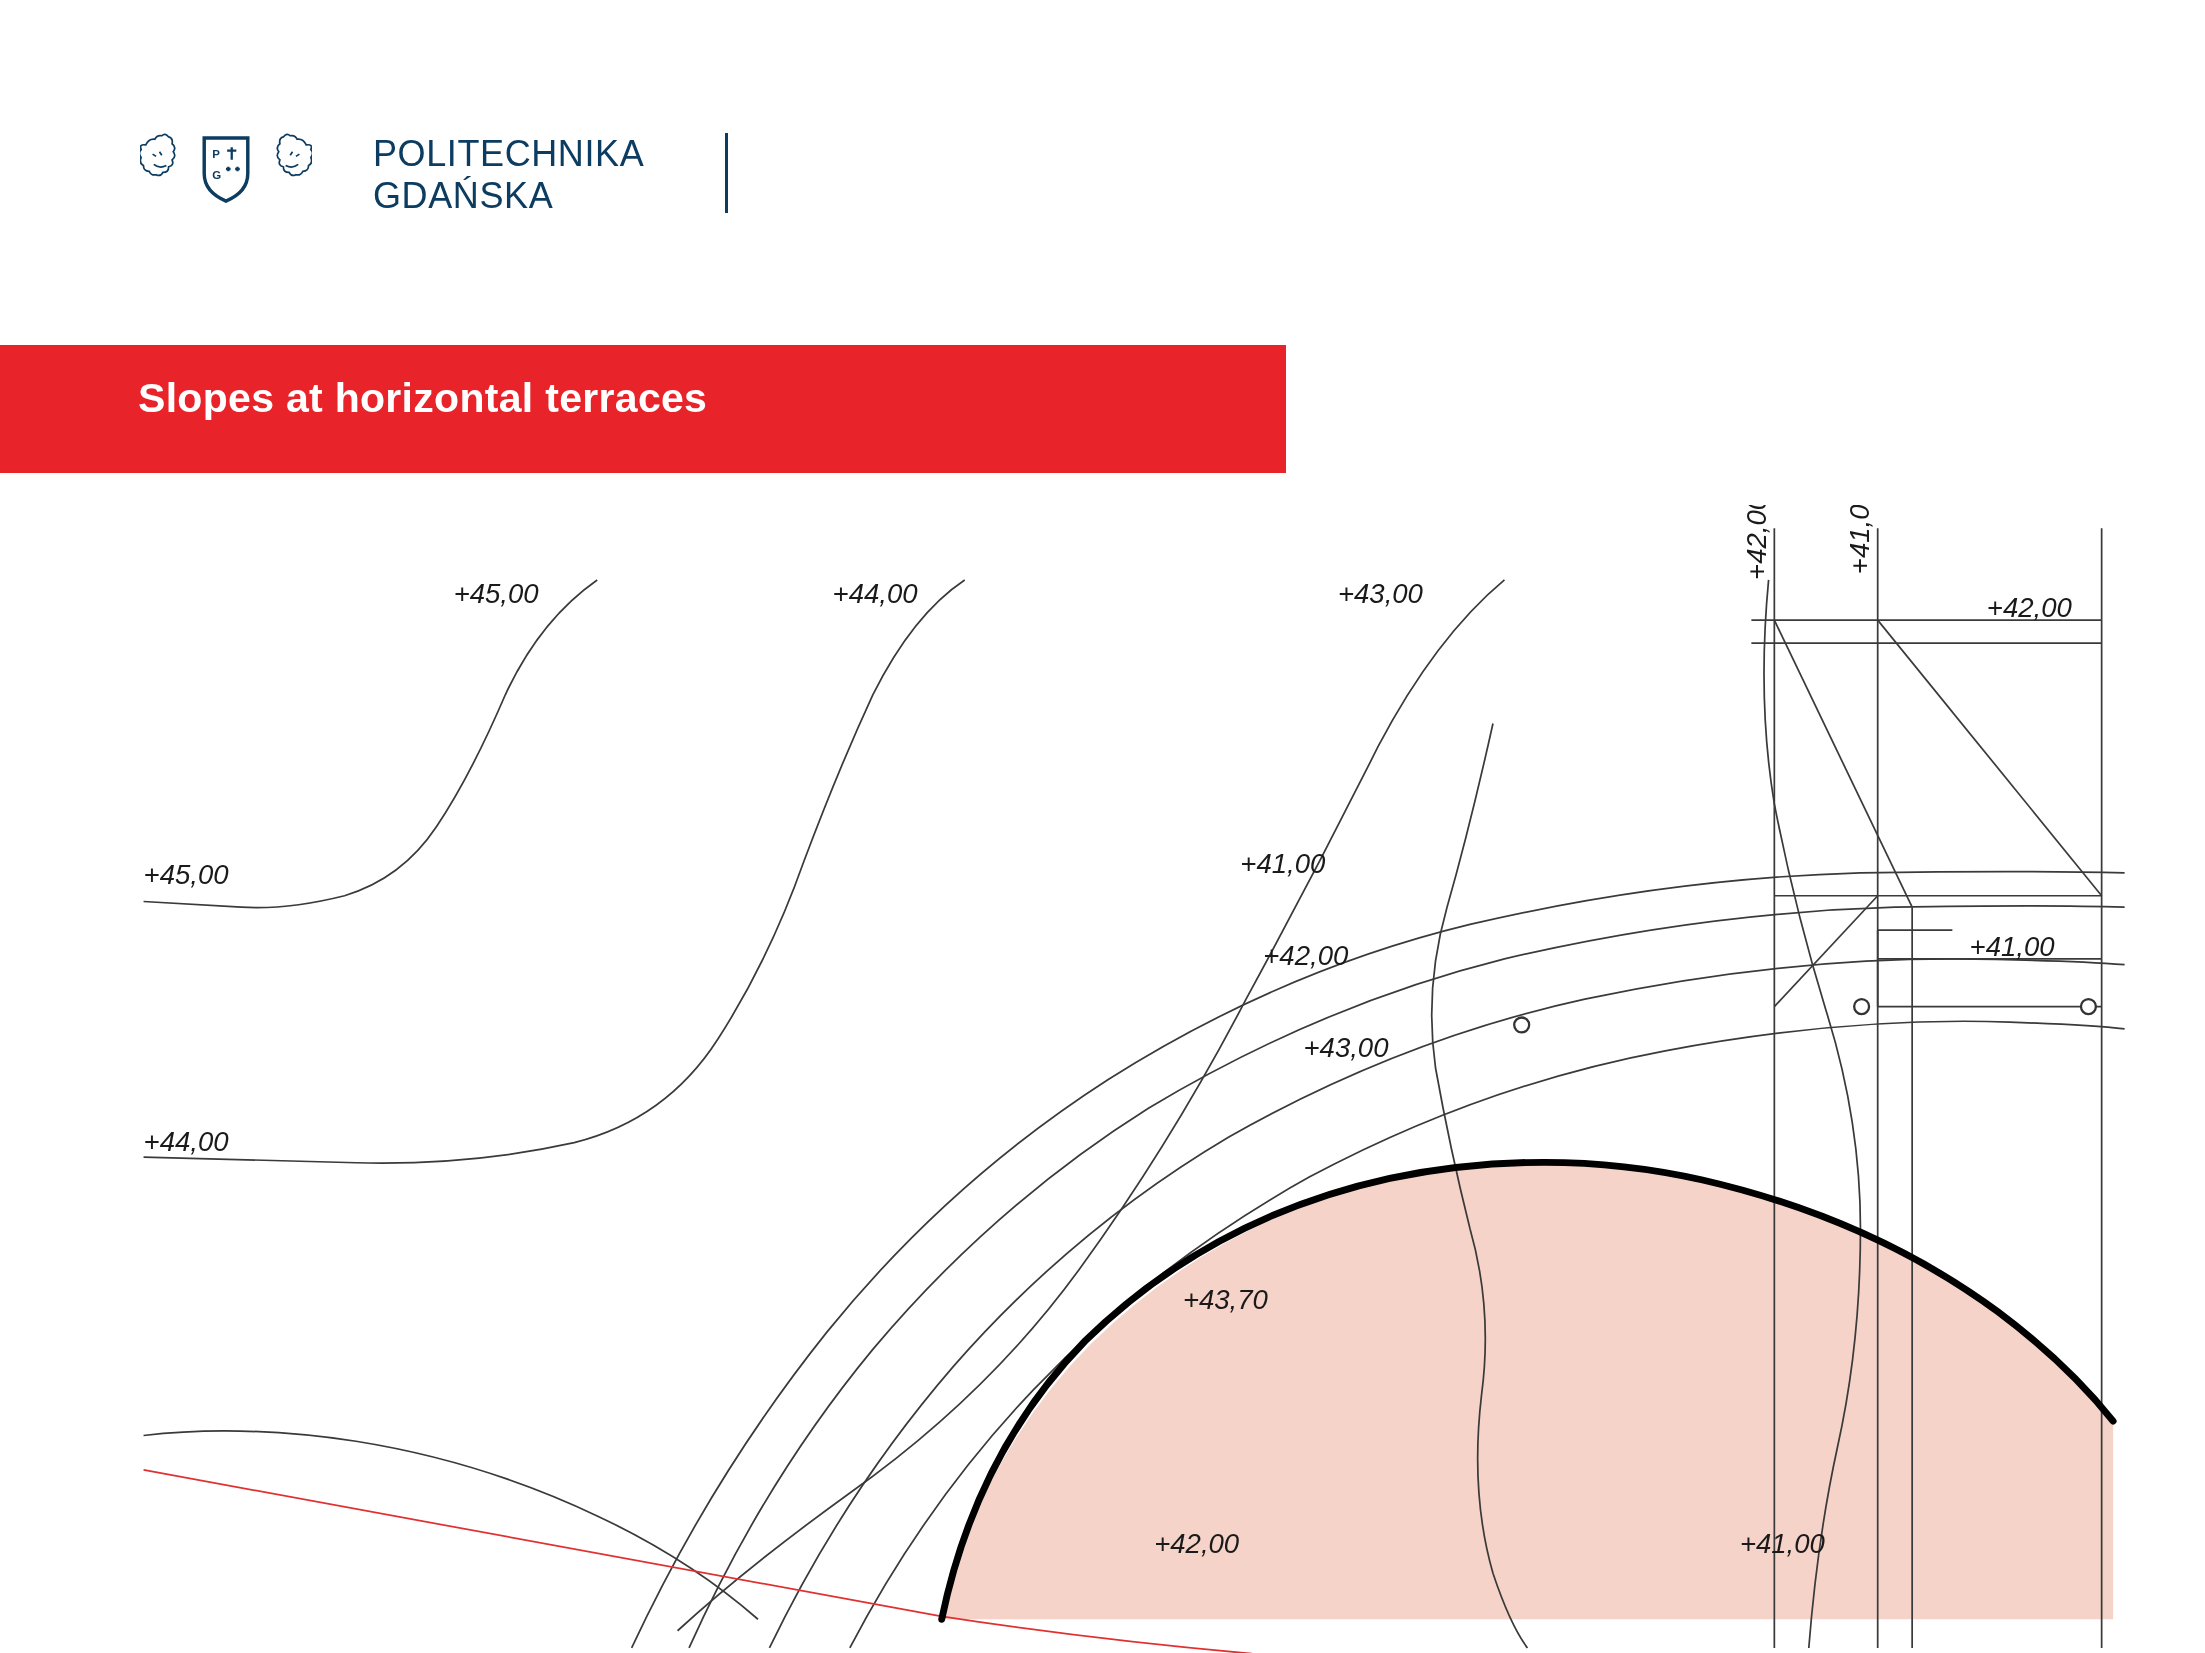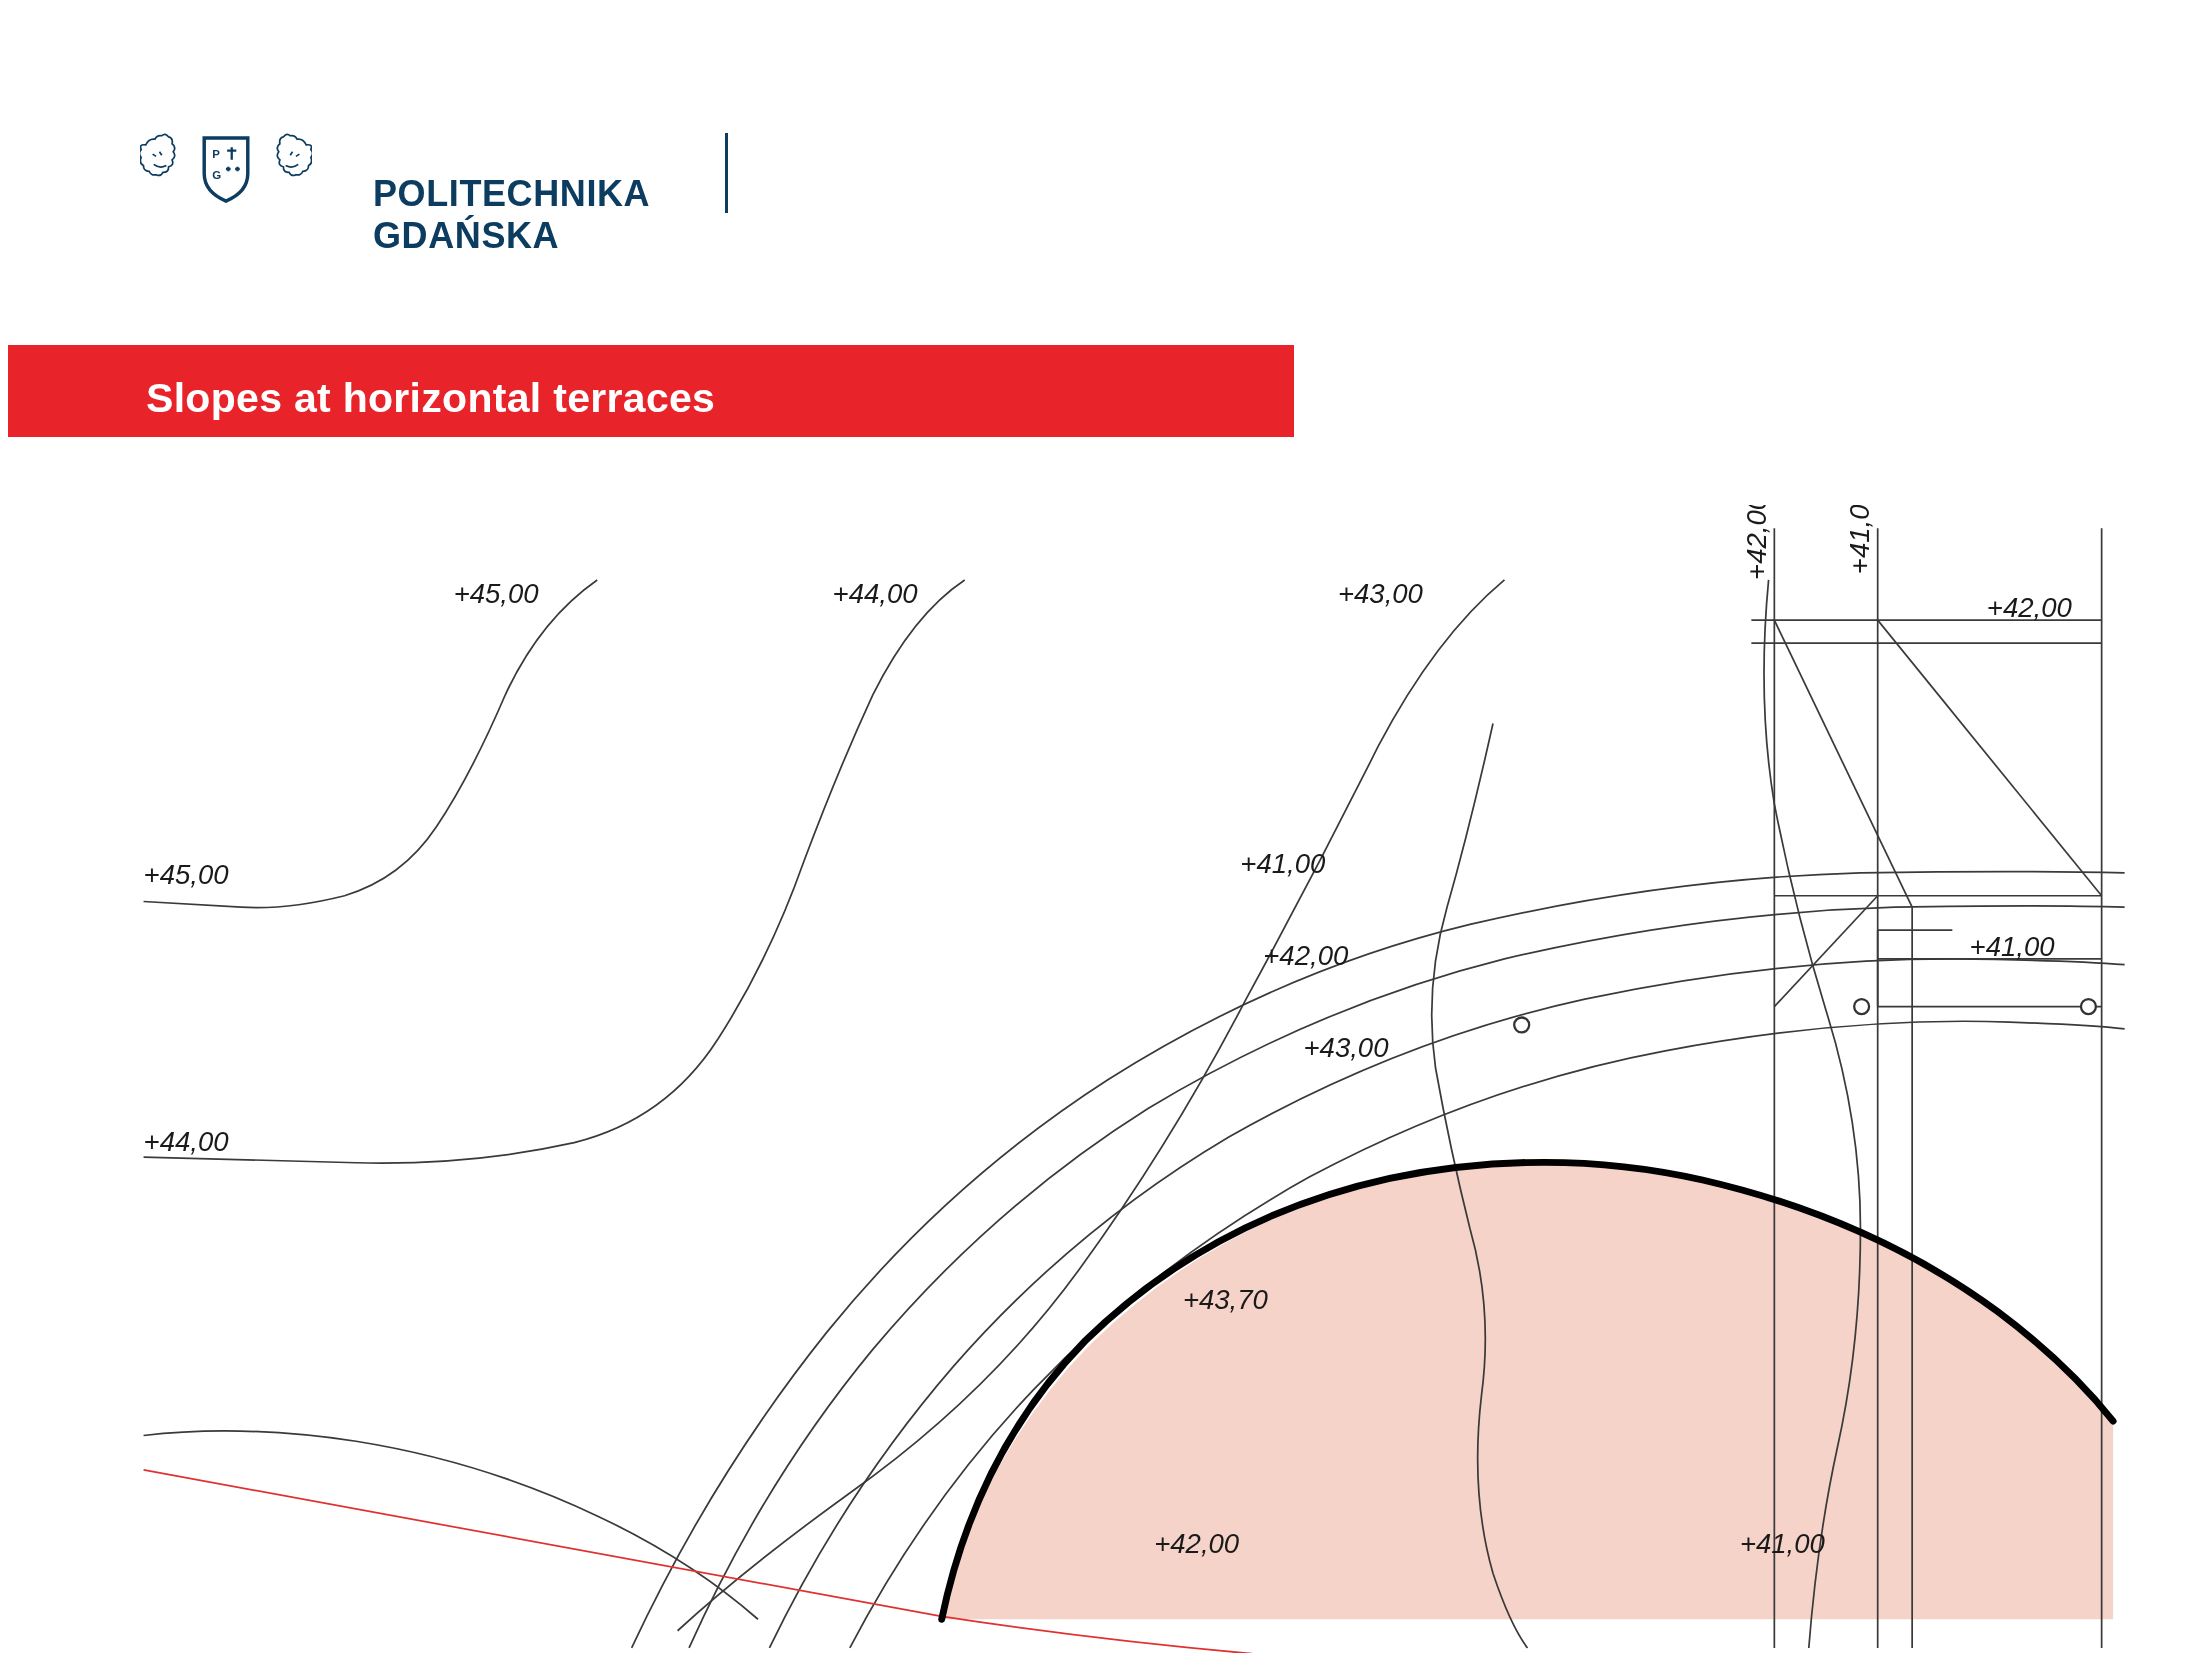--- a/index.html
+++ b/index.html
@@ -31,25 +31,24 @@
   }
   .crest {
     position: absolute;
     left: 0; top: 0;
   }
   .logo-text {
     position: absolute;
     left: 373px;
     top: 133px;
     font-size: 36px;
-    font-weight: bold;
+    font-weight: normal;
     letter-spacing: 0.6px;
     line-height: 1.18;
     color: #0d3c61;
-    margin-top: 40px;
   }
   .divider {
     position: absolute;
     left: 725px;
     top: 133px;
     width: 3.4px;
     height: 80px;
     background: #0d3c61;
   }
   .lecture-block {
@@ -58,24 +57,24 @@
     top: 142px;
     color: #0d3c61;
     font-size: 29px;
     font-weight: bold;
     line-height: 1.75;
   }
 
   
   .title-bar {
     position: absolute;
-    left: 8px;
+    left: 0;
     top: 345px;
     width: 1286px;
-    height: 92px;
+    height: 128px;
     background: #e8232a;
   }
   .title-bar .title-text {
     position: absolute;
     left: 138px;
     top: 30px;
     color: #ffffff;
     font-size: 41px;
     font-weight: bold;
     letter-spacing: 0.3px;

